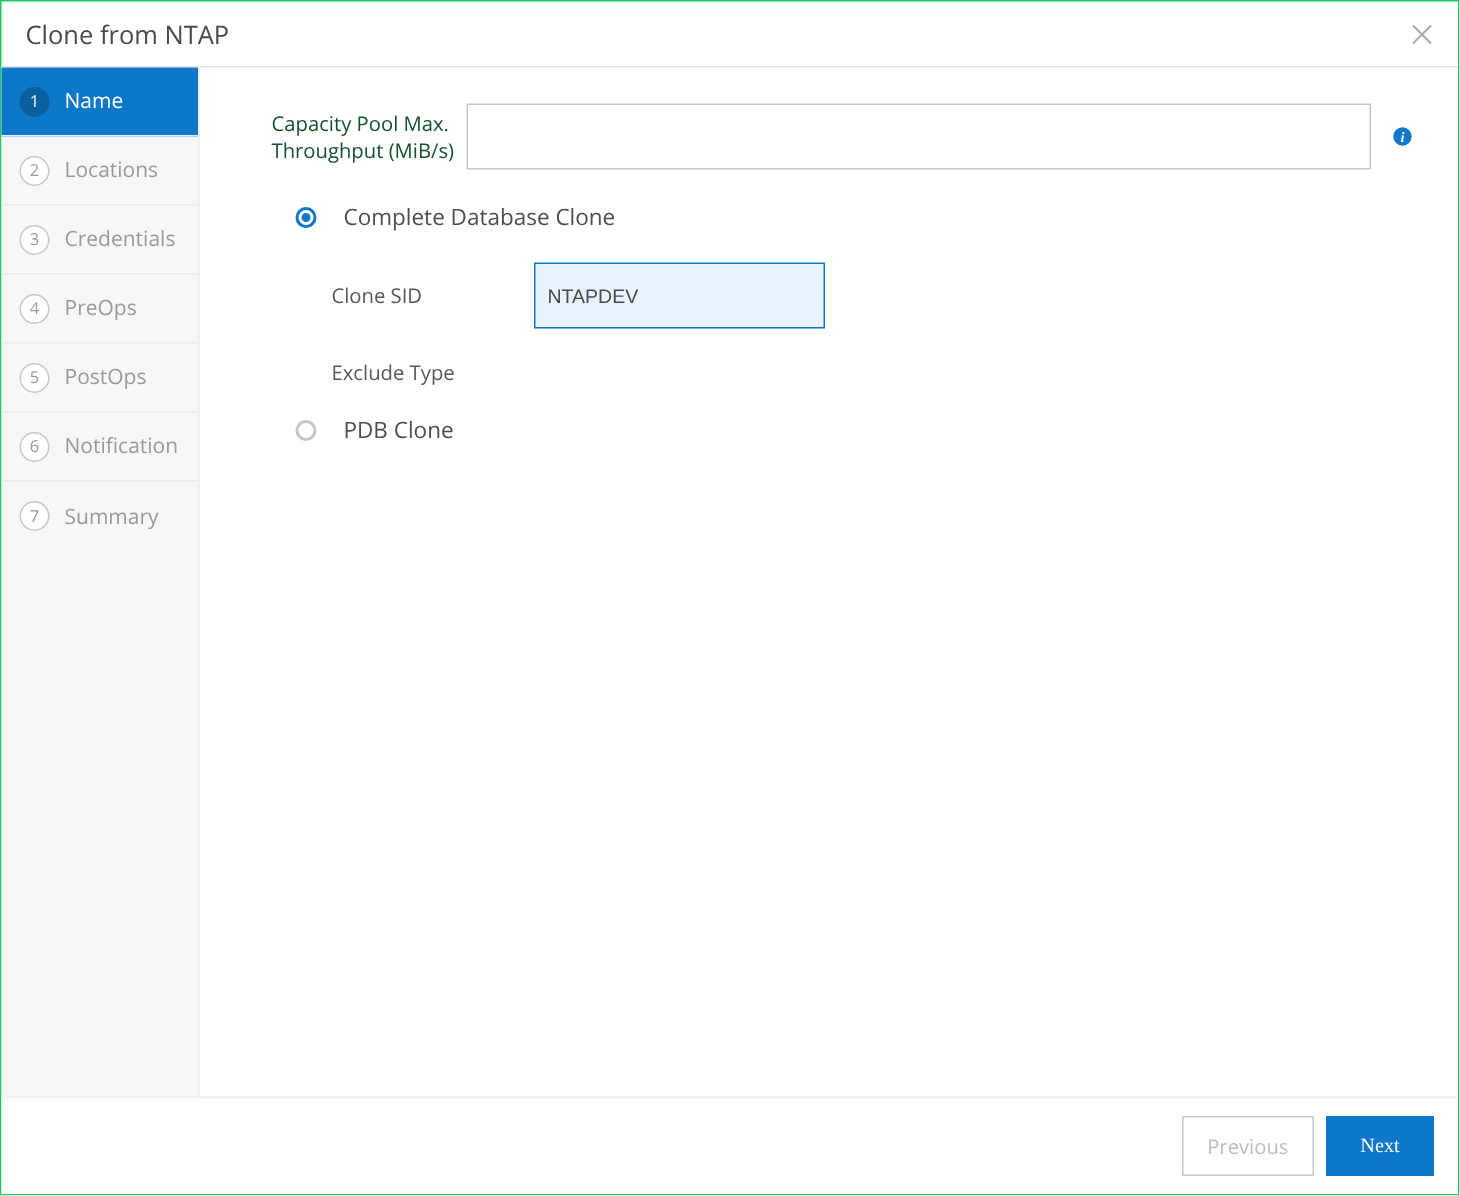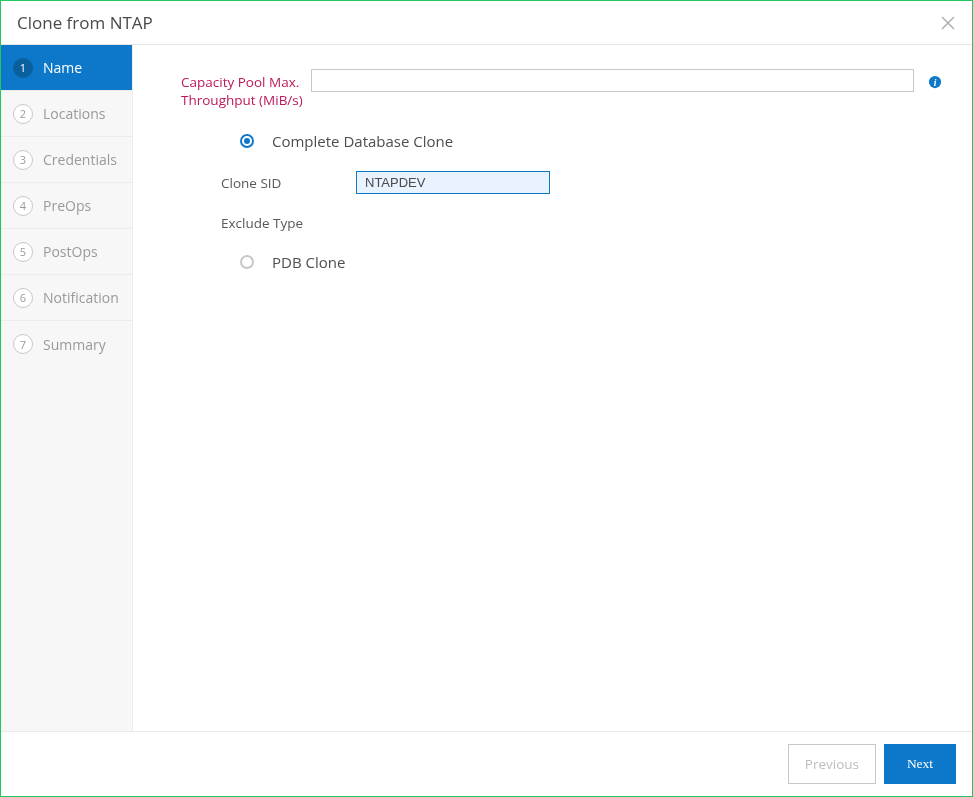--- a/index.html
+++ b/index.html
@@ -90,32 +90,32 @@
   }
   .row {
     display: flex;
     align-items: flex-start;
     margin-bottom: 22px;
   }
   .row .label {
     width: 130px;
     padding-top: 4px;
     font-size: 13.5px;
-    color: #be185d;
+    color: #14532d;
     line-height: 1.35;
   }
   .row .field {
     flex: 1;
     position: relative;
     display: flex;
     align-items: center;
   }
   .text-input {
     flex: 1;
-    height: 23px;
+    height: 44px;
     border: 1px solid #c7c7c7;
     padding: 0 8px;
     font-size: 13px;
     color: #4a4a4a;
     background: #ffffff;
     outline: none;
   }
   .text-input.focused {
     border: 1px solid #0d78c9;
     background: #e9f3ff;
@@ -126,21 +126,20 @@
     margin-left: 14px;
     flex-shrink: 0;
   }
   .info-icon svg { width: 100%; height: 100%; }
   .radio-row {
     display: flex;
     align-items: center;
     gap: 18px;
     margin-bottom: 20px;
     padding-left: 16px;
-    margin-left: 43px;
   }
   .radio {
     width: 14px;
     height: 14px;
     border-radius: 50%;
     border: 2px solid #c7c7c7;
     display: flex;
     align-items: center;
     justify-content: center;
     cursor: pointer;

